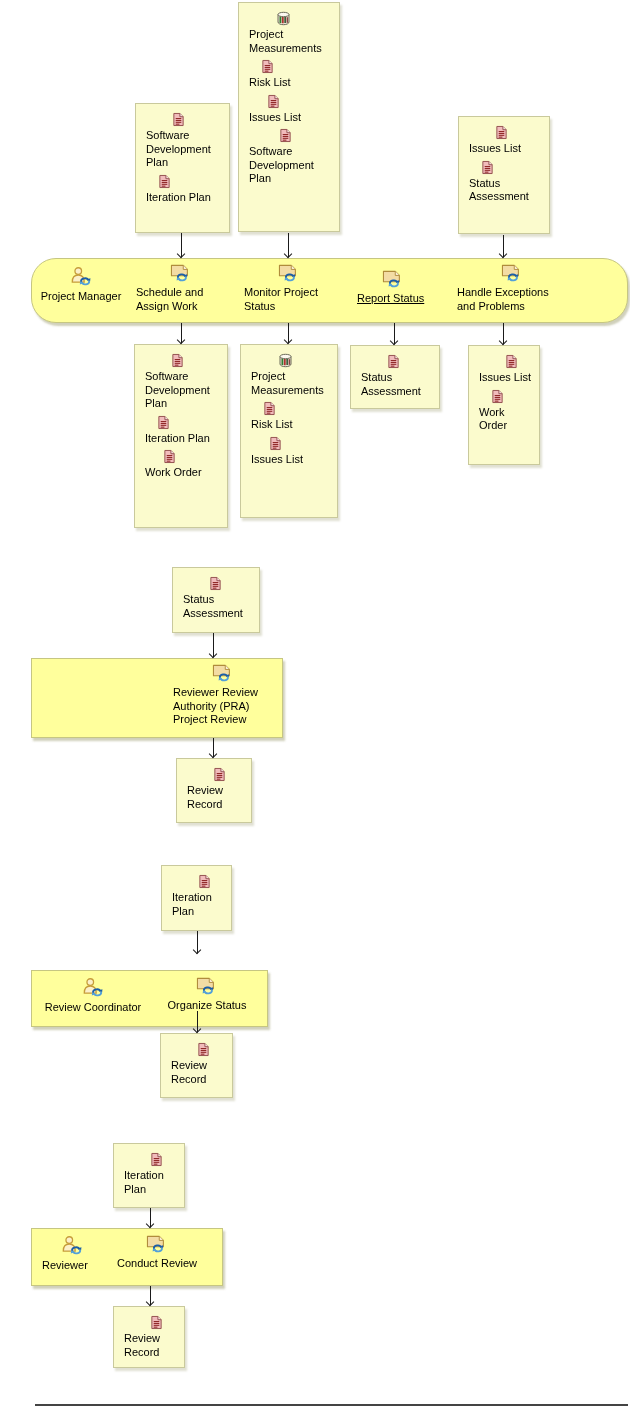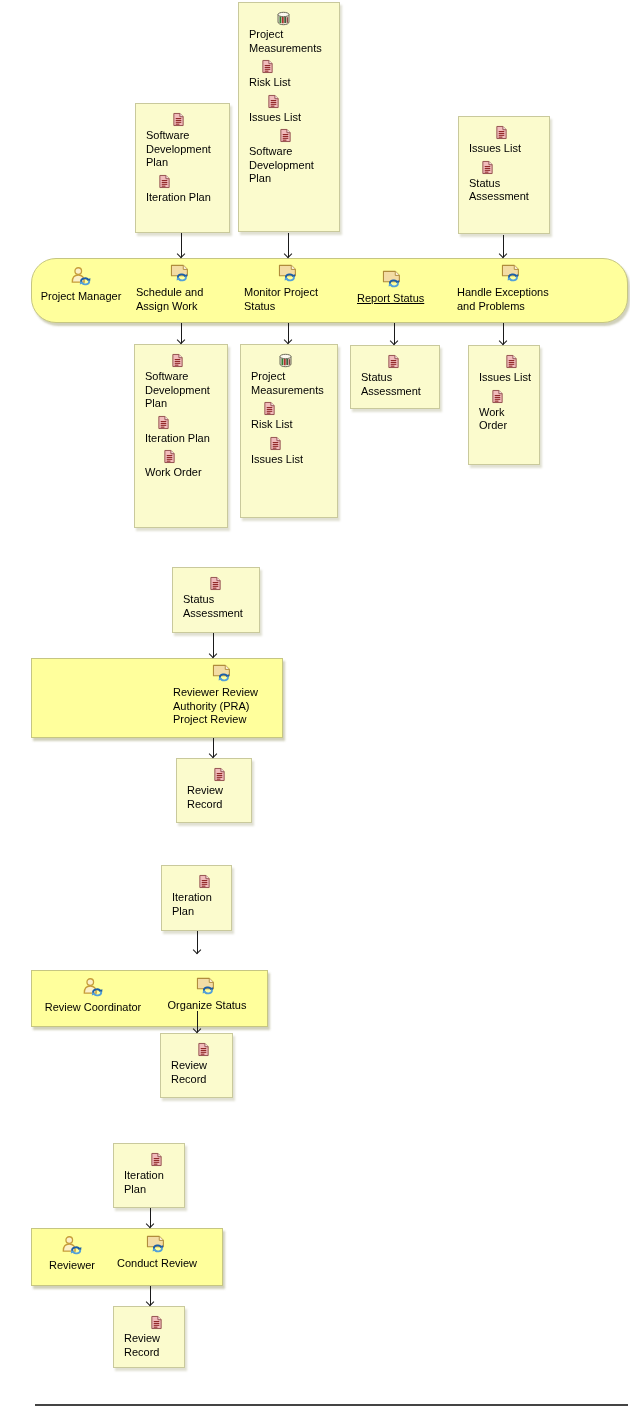--- a/index.html
+++ b/index.html
@@ -302,21 +302,21 @@
   <div class="abox" style="left:113px;top:1143px;width:72px;height:65px;">
     <div class="aitem">
       <svg class="icz" width="13" height="15" viewBox="0 0 14 16">
           <use href="#sym-doc"></use>
         </svg>
       <div class="albl">Iteration Plan</div>
     </div>
   </div>
 
   <div class="band" style="left:31px;top:1228px;width:192px;height:58px;">
-    <div class="bunit" style="left:10px;top:6px;width:60px;text-align:center;">
+    <div class="bunit" style="left:10px;top:6px;width:60px;">
       <svg class="icz" width="24" height="22" viewBox="0 0 26 24">
           <use href="#sym-role"></use>
         </svg>
       <div class="blbl">Reviewer</div>
     </div>
     <div class="bunit" style="left:80px;top:6px;width:90px;text-align:center;">
       <svg class="icz" width="24" height="20" viewBox="0 0 26 22">
           <use href="#sym-act"></use>
         </svg>
       <div class="blbl">Conduct Review</div>

